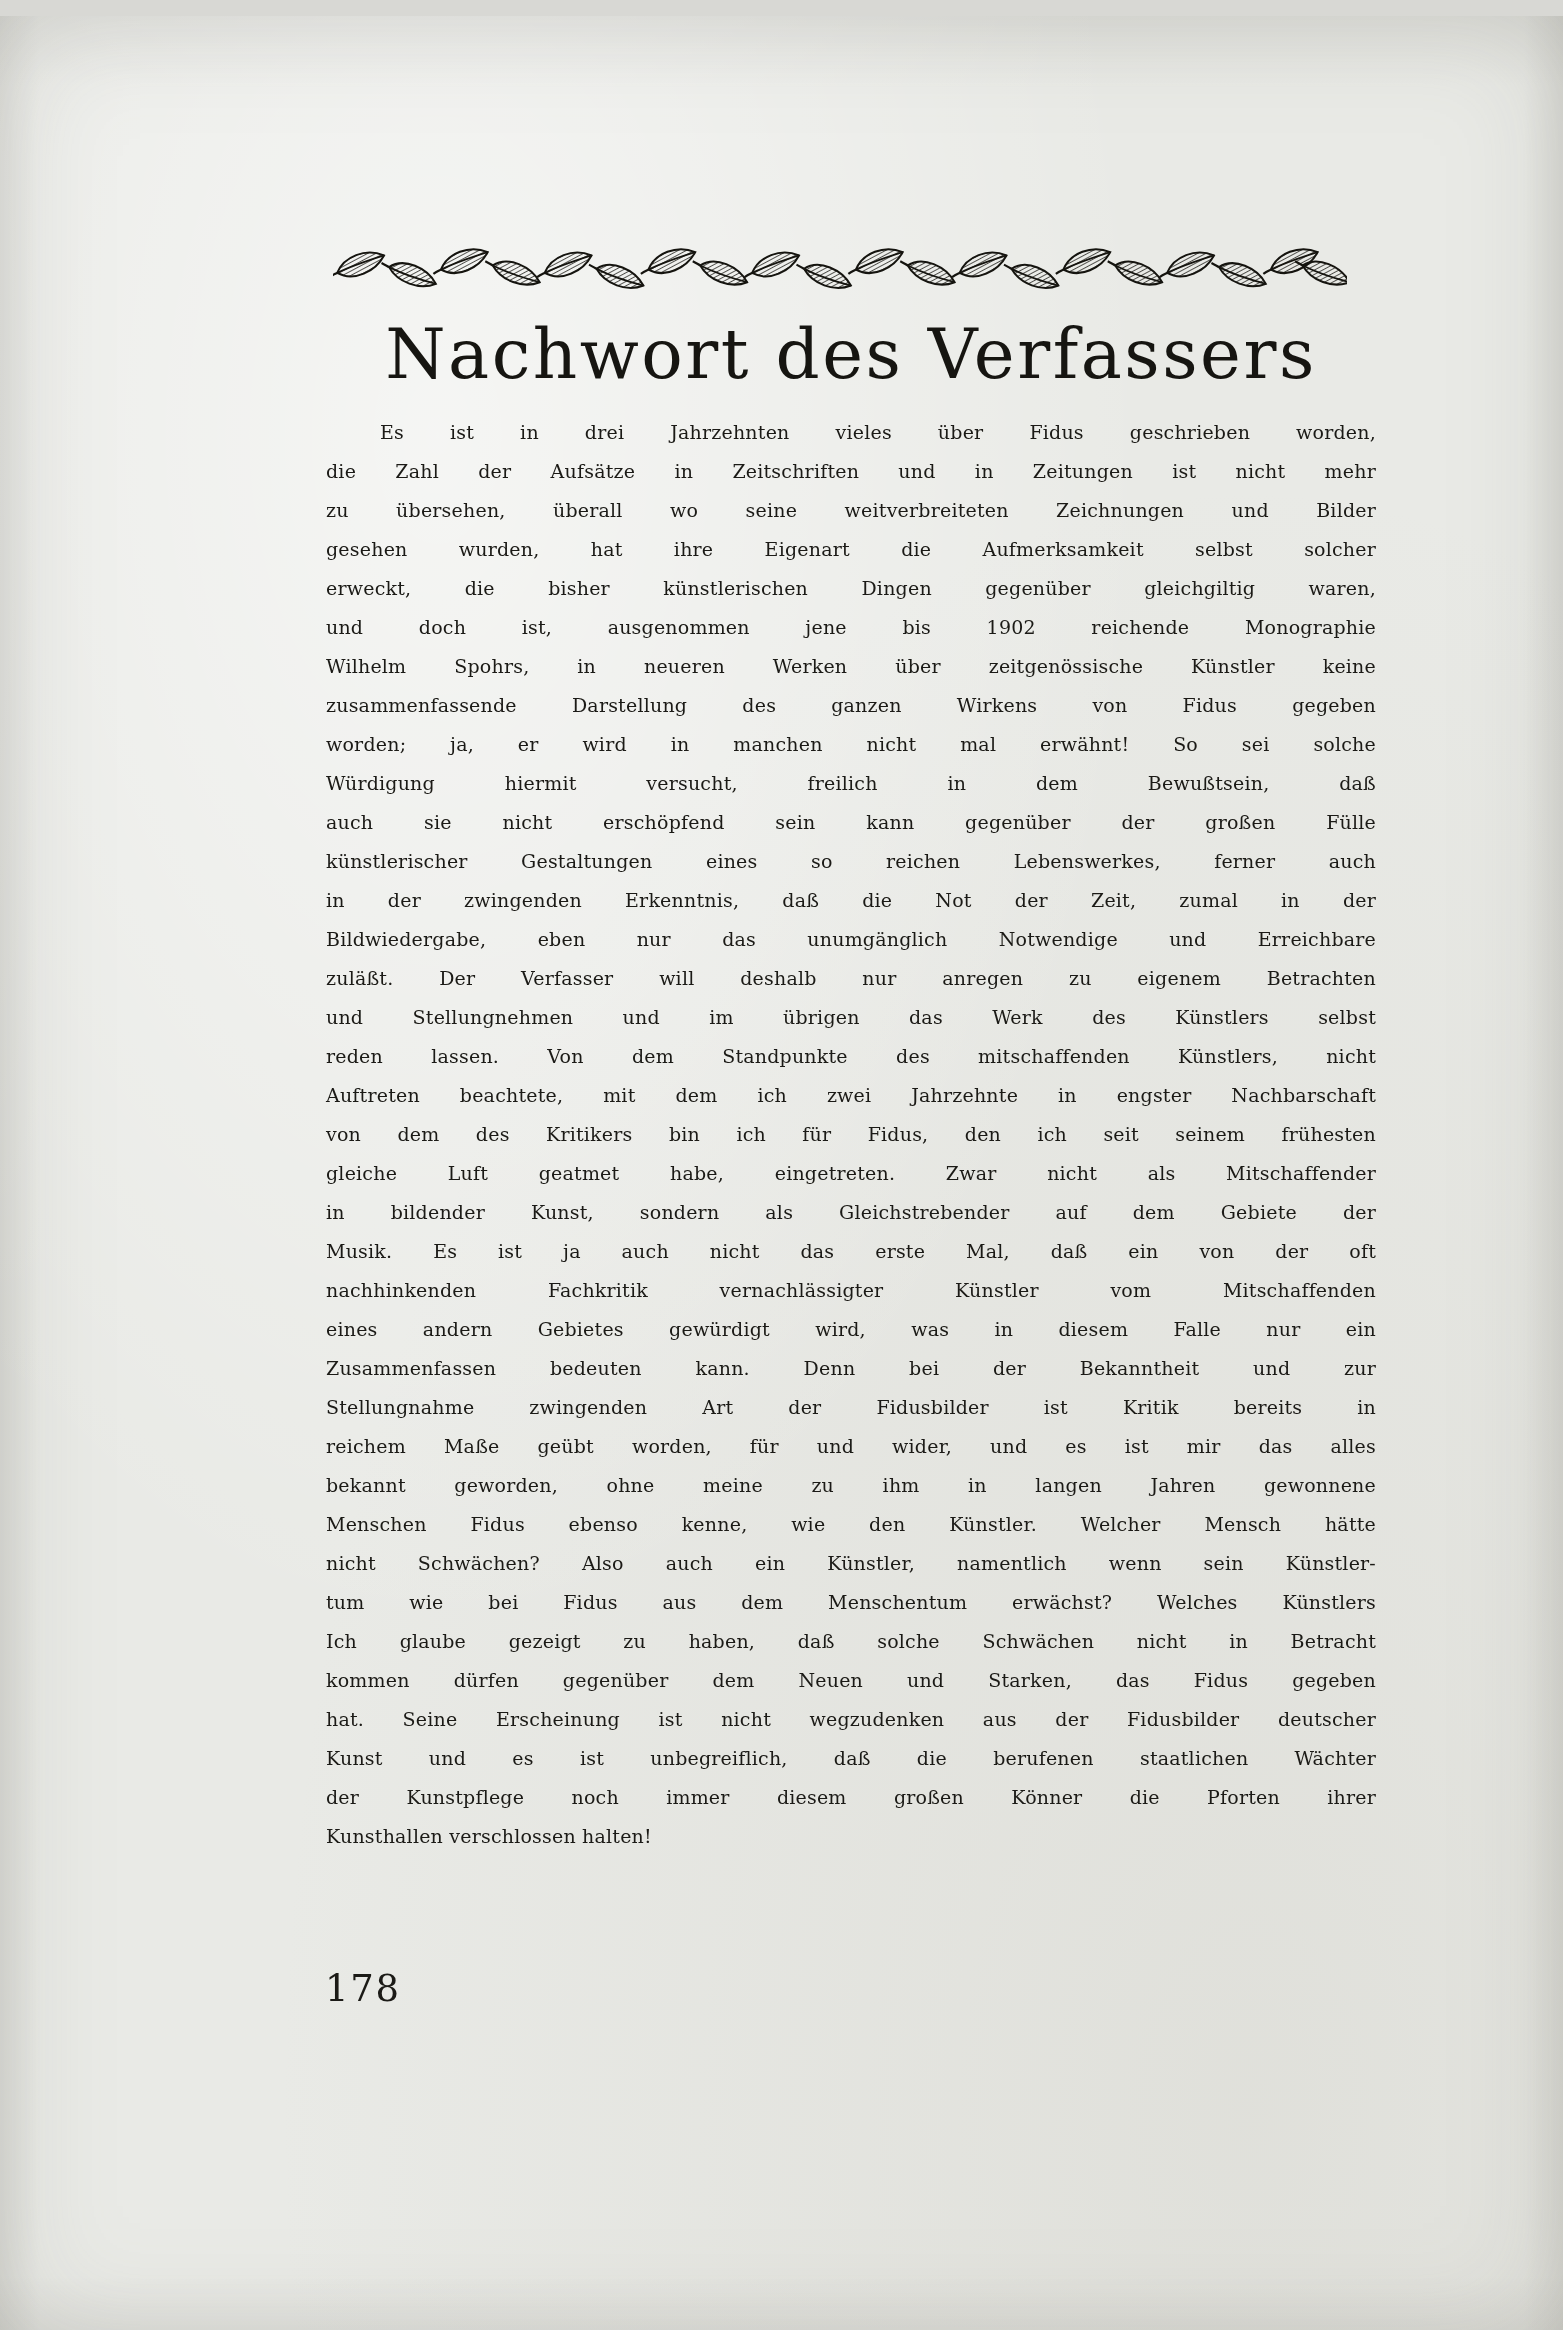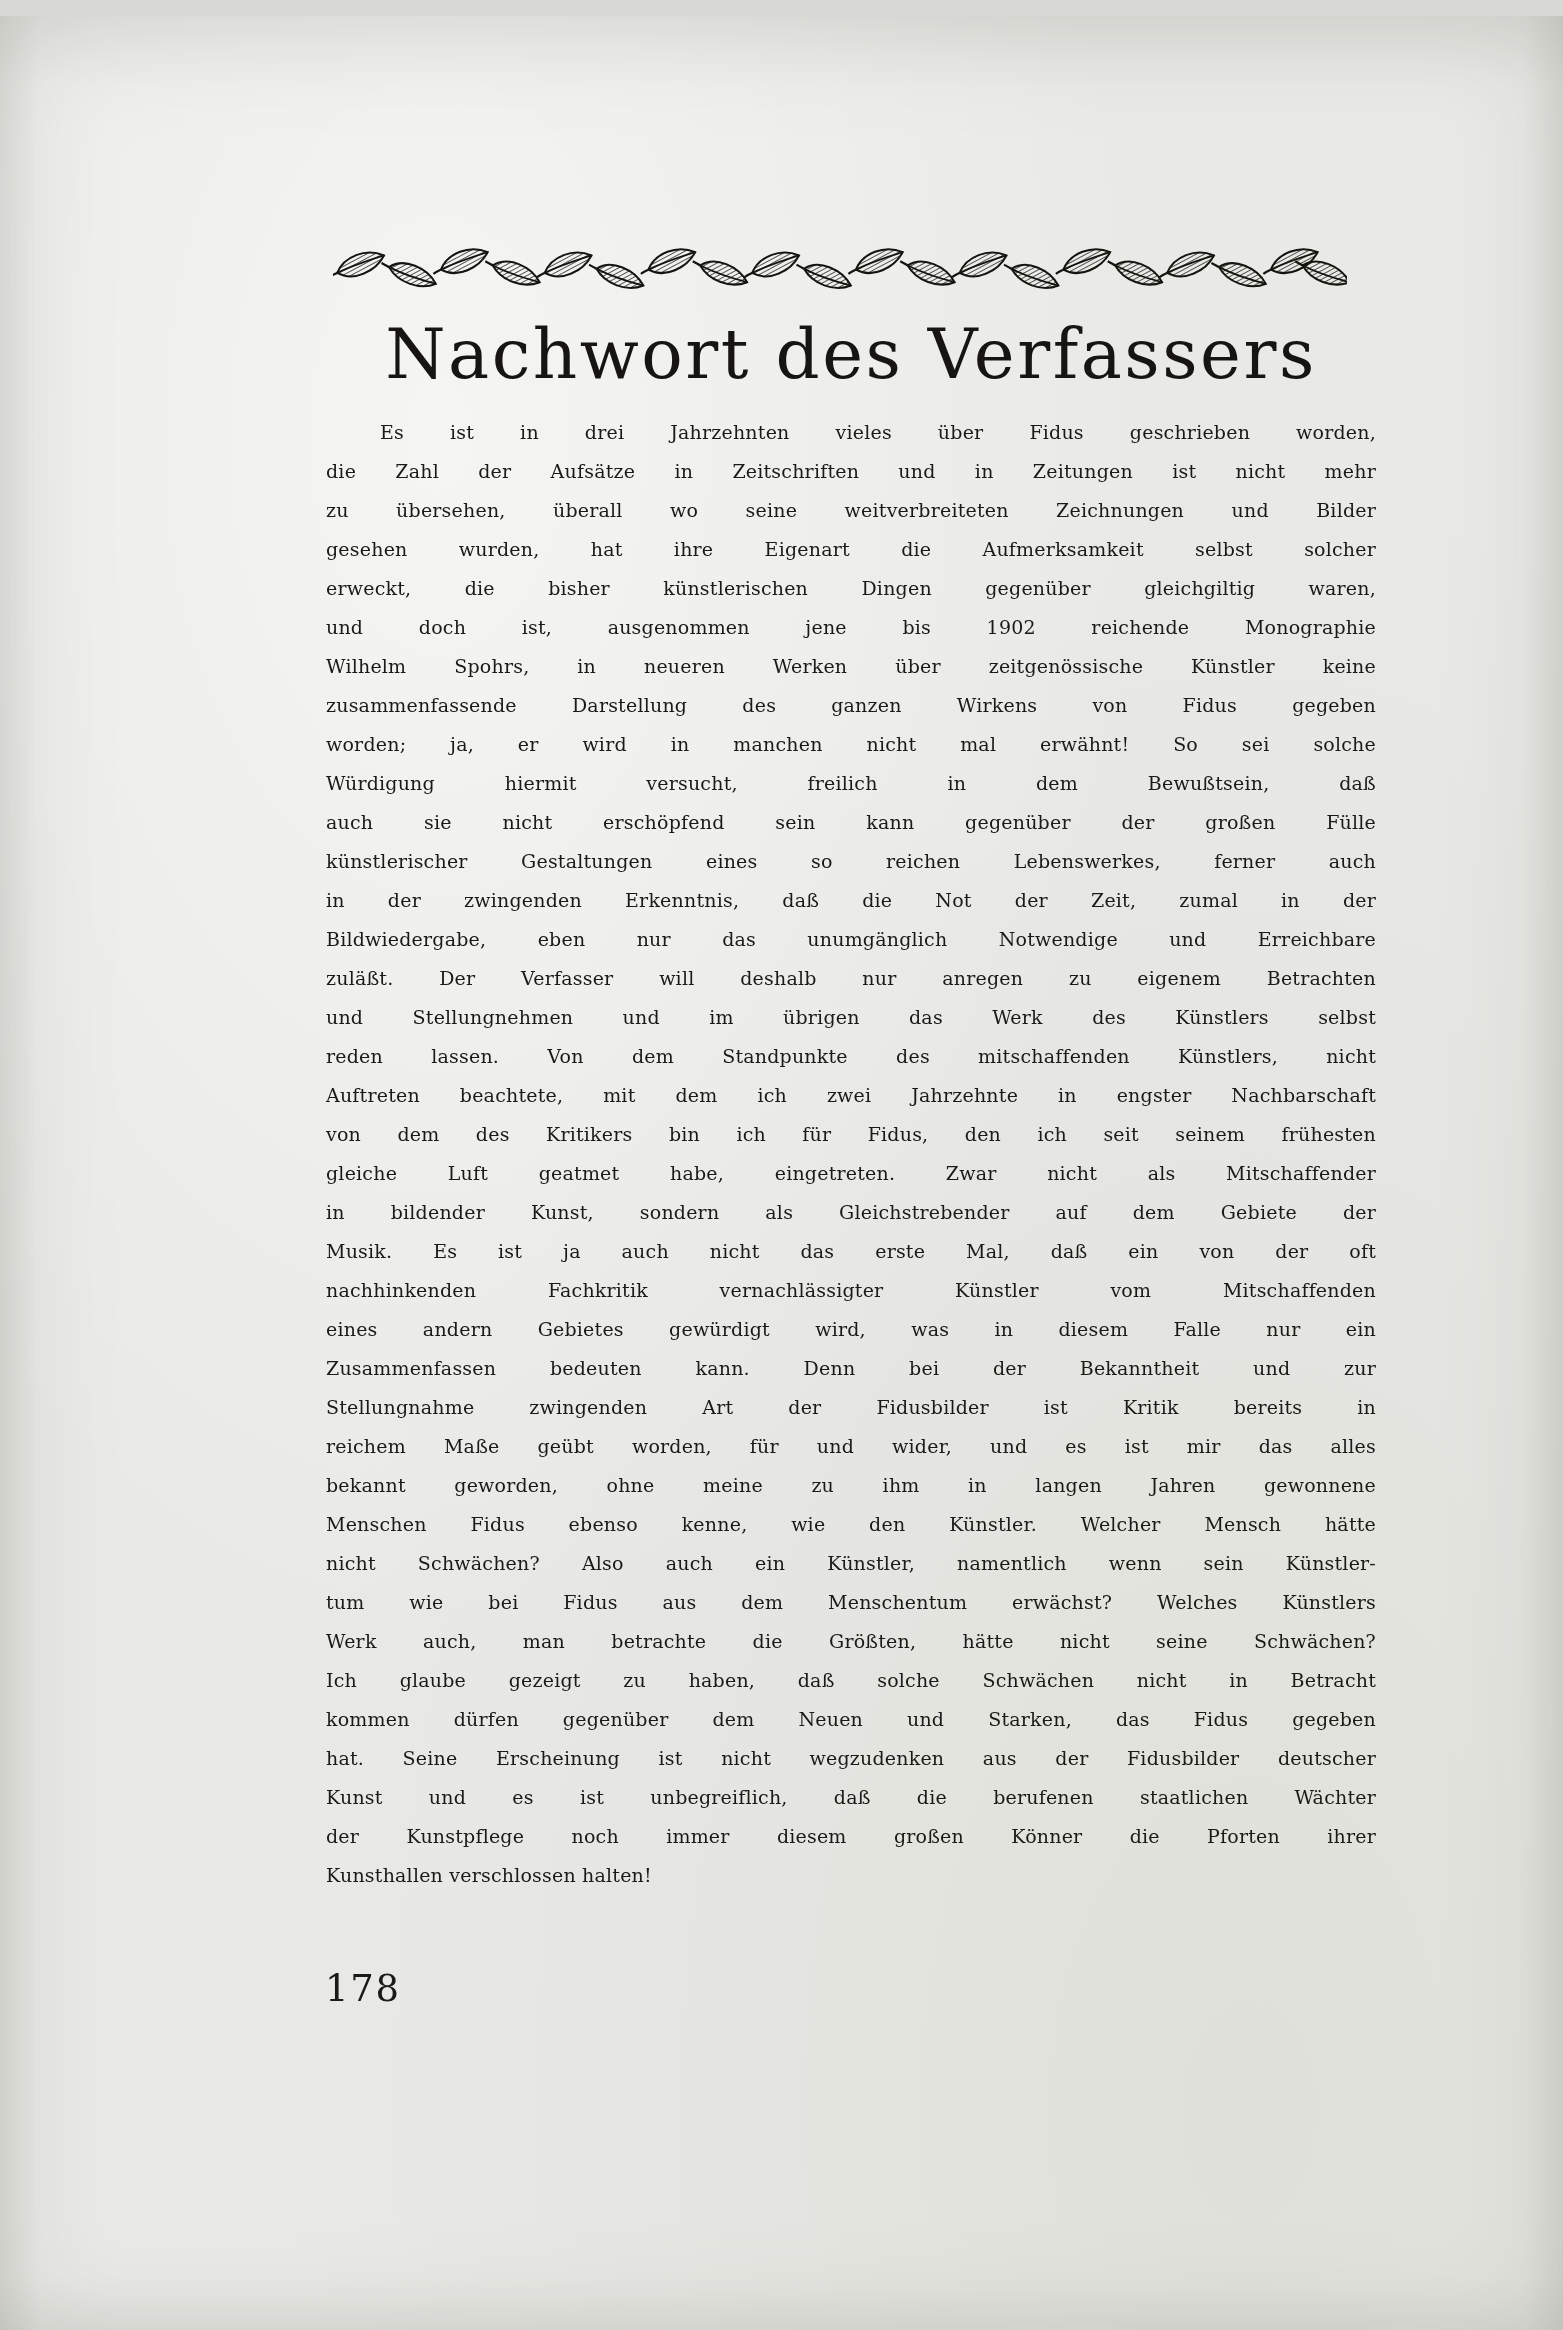--- a/index.html
+++ b/index.html
@@ -150,21 +150,20 @@
     <div class="line">Musik.  Es ist ja auch nicht das erste Mal, daß ein von der oft</div>
     <div class="line">nachhinkenden Fachkritik vernachlässigter Künstler vom Mitschaffenden</div>
     <div class="line">eines andern Gebietes gewürdigt wird, was in diesem Falle nur ein</div>
     <div class="line">Zusammenfassen bedeuten kann.  Denn bei der Bekanntheit und zur</div>
     <div class="line">Stellungnahme zwingenden Art der Fidusbilder ist Kritik bereits in</div>
     <div class="line">reichem Maße geübt worden, für und wider, und es ist mir das alles</div>
     <div class="line">bekannt geworden, ohne meine zu ihm in langen Jahren gewonnene</div>
     <div class="line">Menschen Fidus ebenso kenne, wie den Künstler.  Welcher Mensch hätte</div>
     <div class="line">nicht Schwächen?  Also auch ein Künstler, namentlich wenn sein Künstler-</div>
     <div class="line">tum wie bei Fidus aus dem Menschentum erwächst?  Welches Künstlers</div>
-    <div class="line">Werk auch, man betrachte die Größten, hätte nicht seine Schwächen?</div>
     <div class="line">Ich glaube gezeigt zu haben, daß solche Schwächen nicht in Betracht</div>
     <div class="line">kommen dürfen gegenüber dem Neuen und Starken, das Fidus gegeben</div>
     <div class="line">hat.  Seine Erscheinung ist nicht wegzudenken aus der Fidusbilder deutscher</div>
     <div class="line">Kunst und es ist unbegreiflich, daß die berufenen staatlichen Wächter</div>
     <div class="line">der Kunstpflege noch immer diesem großen Könner die Pforten ihrer</div>
     <div class="line last">Kunsthallen verschlossen halten!</div>
   </div>
 
   <div class="page-number">178</div>
 

